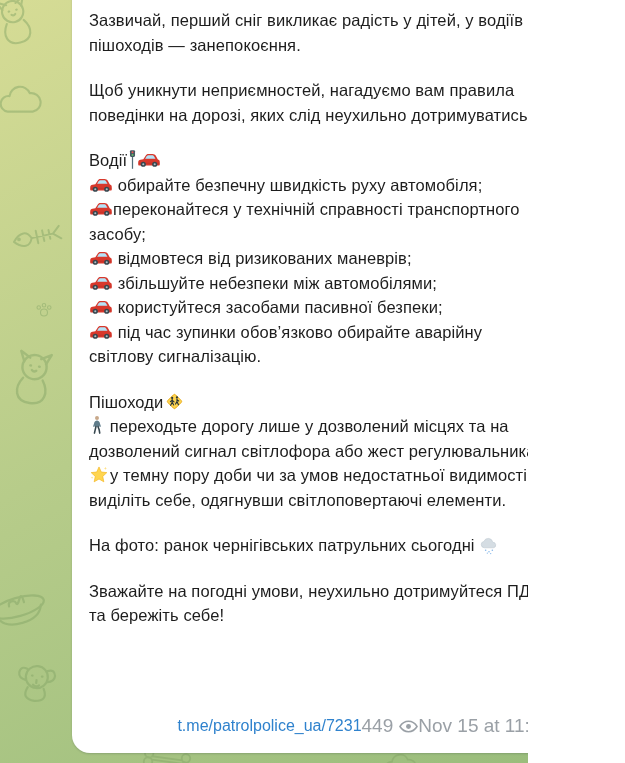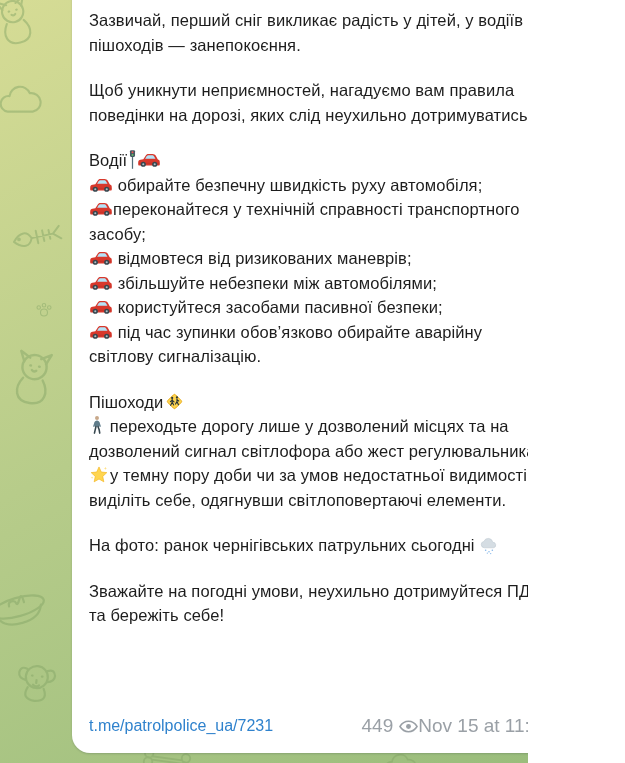--- a/index.html
+++ b/index.html
@@ -58,21 +58,21 @@
   .emoji-star { width:20px; height:20px; vertical-align:-4px; margin-right:1px; }
   .emoji-snow-cloud { width:20px; height:20px; vertical-align:-4px; opacity:.95; }
 
   .footer {
     position: absolute;
     left: 17px;
     right: 14px;
     bottom: 16px;
     display: flex;
     align-items: center;
-    justify-content: space-between;
+    justify-content: flex-end;
   }
   .post-link {
     color: var(--link);
     font-size: 16px;
     text-decoration: none;
     cursor: pointer;
   }
   .meta {
     display: flex;
     align-items: center;

